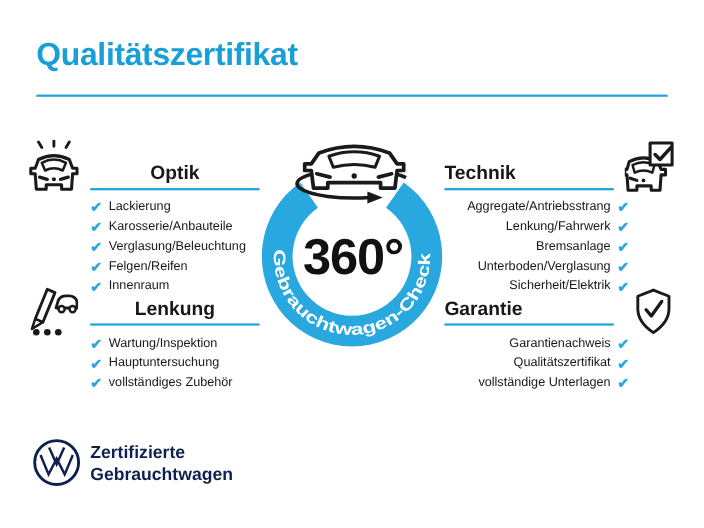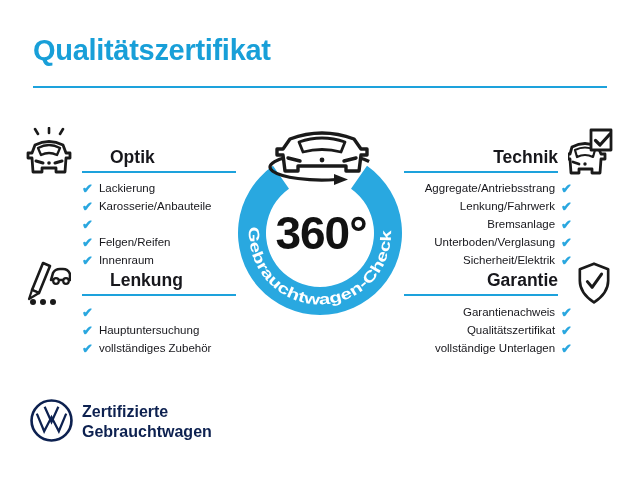--- a/index.html
+++ b/index.html
@@ -4,22 +4,22 @@
 <style>
   html,body{margin:0;padding:0;}
   body{width:640px;height:480px;background:#ffffff;position:relative;overflow:hidden;
        font-family:"Liberation Sans",sans-serif;-webkit-font-smoothing:antialiased;}
   .abs{position:absolute;}
   
   .title{left:33px;top:34px;font-size:29px;font-weight:700;color:#189fd8;letter-spacing:-0.3px;}
   .title-rule{left:33px;top:86px;width:574px;height:2px;background:#1da2dc;}
   
   .head{font-size:17.5px;font-weight:700;color:#17171c;line-height:20px;}
-  .head.l{left:82px;width:154px;text-align:left;margin-left:28px;}
-  .head.r{left:404px;width:154px;text-align:right;}
+  .head.l{left:82px;width:154px;text-align:center;}
+  .head.r{left:404px;width:154px;}
   .h-optik{top:147px;} .h-technik{top:147px;}
   .h-wartung{top:270px;} .h-garantie{top:270px;}
   .uline{height:2px;background:#1da2dc;}
   .u-optik{left:82px;top:171px;width:154px;}
   .u-technik{left:404px;top:171px;width:154px;}
   .u-wartung{left:82px;top:294px;width:154px;}
   .u-garantie{left:404px;top:294px;width:154px;}
   
   .list{display:flex;flex-direction:column;}
   .list.l{left:82px;width:200px;align-items:flex-start;}
@@ -66,20 +66,21 @@
   <div class="row">
       <span class="chk">✔</span>
       <span class="lbl">Lackierung</span>
     </div>
   <div class="row">
       <span class="chk">✔</span>
       <span class="lbl">Karosserie/Anbauteile</span>
     </div>
   <div class="row">
       <span class="chk">✔</span>
+      <span class="lbl">Verglasung/Beleuchtung</span>
     </div>
   <div class="row">
       <span class="chk">✔</span>
       <span class="lbl">Felgen/Reifen</span>
     </div>
   <div class="row">
       <span class="chk">✔</span>
       <span class="lbl">Innenraum</span>
     </div>
 </div>
@@ -94,20 +95,21 @@
   <circle cx="41" cy="23" r="2.8" fill="#fff" stroke="#1a1a1a" stroke-width="2.2"></circle>
   <circle cx="8" cy="44" r="3" fill="#1a1a1a"></circle>
   <circle cx="18" cy="44" r="3" fill="#1a1a1a"></circle>
   <circle cx="28" cy="44" r="3" fill="#1a1a1a"></circle>
 </svg>
 <div class="abs head l h-wartung">Lenkung</div>
 <div class="abs uline u-wartung"></div>
 <div class="abs list l l-wartung">
   <div class="row">
       <span class="chk">✔</span>
+      <span class="lbl">Wartung/Inspektion</span>
     </div>
   <div class="row">
       <span class="chk">✔</span>
       <span class="lbl">Hauptuntersuchung</span>
     </div>
   <div class="row">
       <span class="chk">✔</span>
       <span class="lbl">vollständiges Zubehör</span>
     </div>
 </div>

